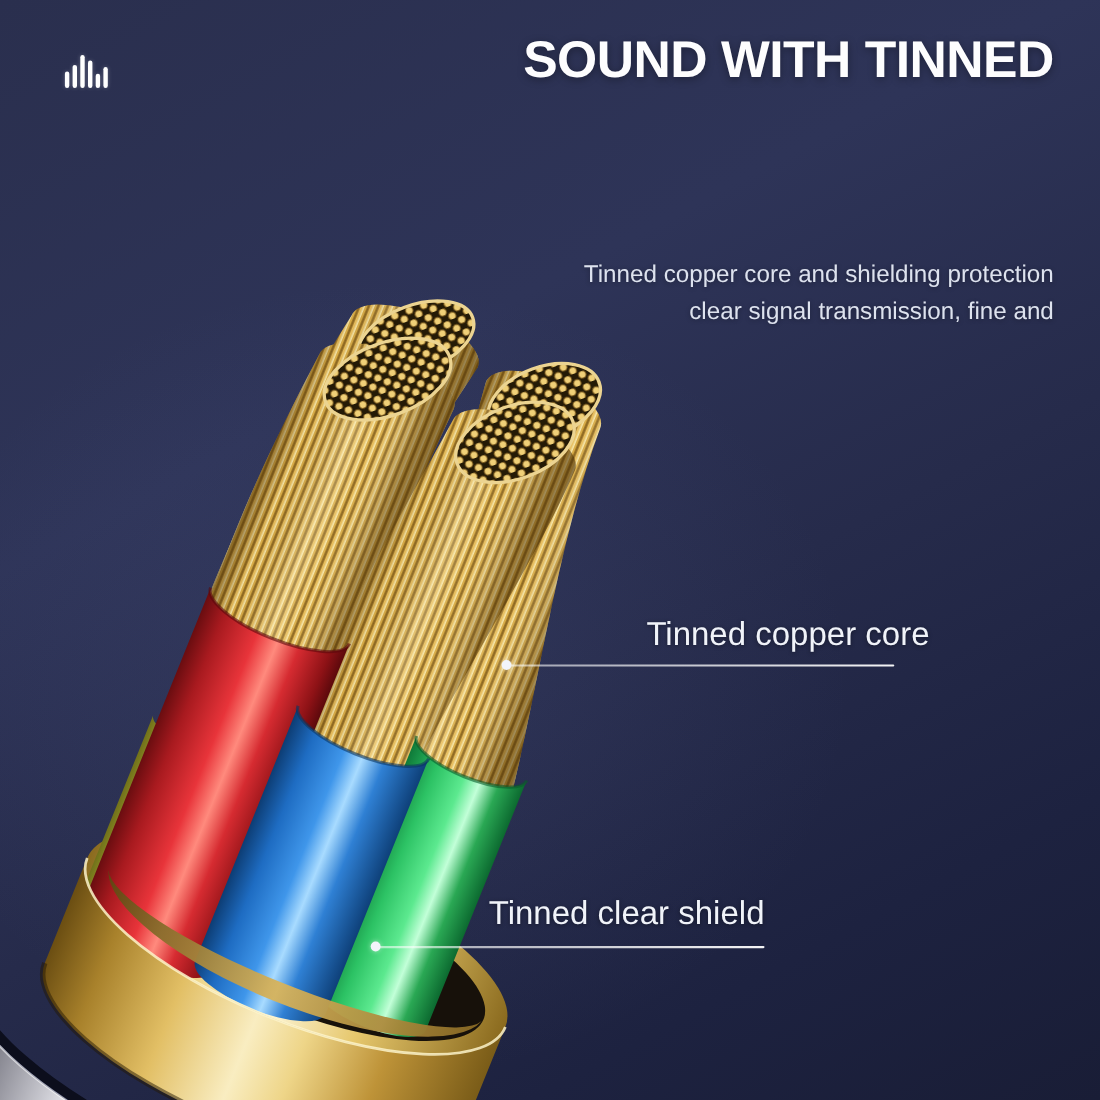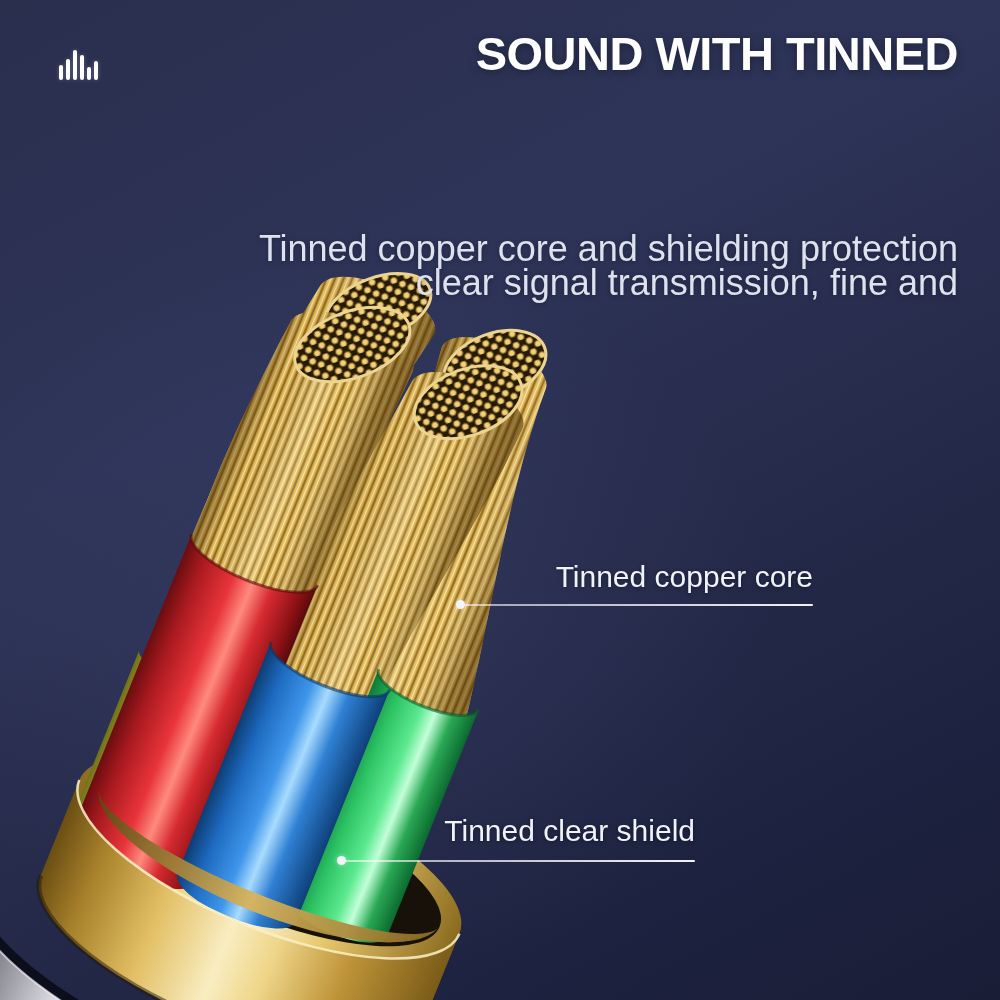--- a/index.html
+++ b/index.html
@@ -21,39 +21,39 @@
   .eqbar{display:block;width:4px;background:#fff;border-radius:2px;box-shadow:0 0 4px rgba(255,255,255,.25);}
   
   .title{
     position:absolute;top:22px;right:42px;text-align:right;
     color:var(--text-primary);font-weight:bold;font-size:47px;line-height:64px;
     letter-spacing:-.5px;text-shadow:0 2px 8px rgba(0,0,0,.35);
   }
   .title span{display:block;}
   .subtitle{
     position:absolute;top:232px;right:42px;text-align:right;
-    color:var(--text-secondary);font-size:36px;line-height:33.5px;font-weight:normal;
+    color:var(--text-secondary);font-size:22px;line-height:33.5px;font-weight:normal;
     text-shadow:0 1px 5px rgba(0,0,0,.3);
   }
   .subtitle span{display:block;}
   
   .callout-label{
     position:absolute;color:#f0f3f9;font-size:30px;line-height:40px;text-align:right;
     text-shadow:0 1px 4px rgba(0,0,0,.4);
   }
   .callout-line{
     position:absolute;height:2px;
     background:linear-gradient(to right,rgba(255,255,255,.55),rgba(255,255,255,.95));
     border-radius:1px;
   }
   .callout-dot{
     position:absolute;width:9px;height:9px;border-radius:50%;background:#f2f4fa;
     box-shadow:0 0 5px rgba(255,255,255,.5);
   }
-  .core-label{left:461px;top:557px;width:352px;}
+  .core-label{left:461px;top:557px;width:352px;padding-left:32px;}
   .core-line{left:461px;top:604px;width:352px;}
   .core-dot{left:456px;top:600px;}
   .shield-label{left:342px;top:811px;width:353px;}
   .shield-line{left:342px;top:860px;width:353px;}
   .shield-dot{left:337px;top:856px;}
   .cable-svg{position:absolute;left:0;top:0;}
 </style>
 </head>
 <body>
 

